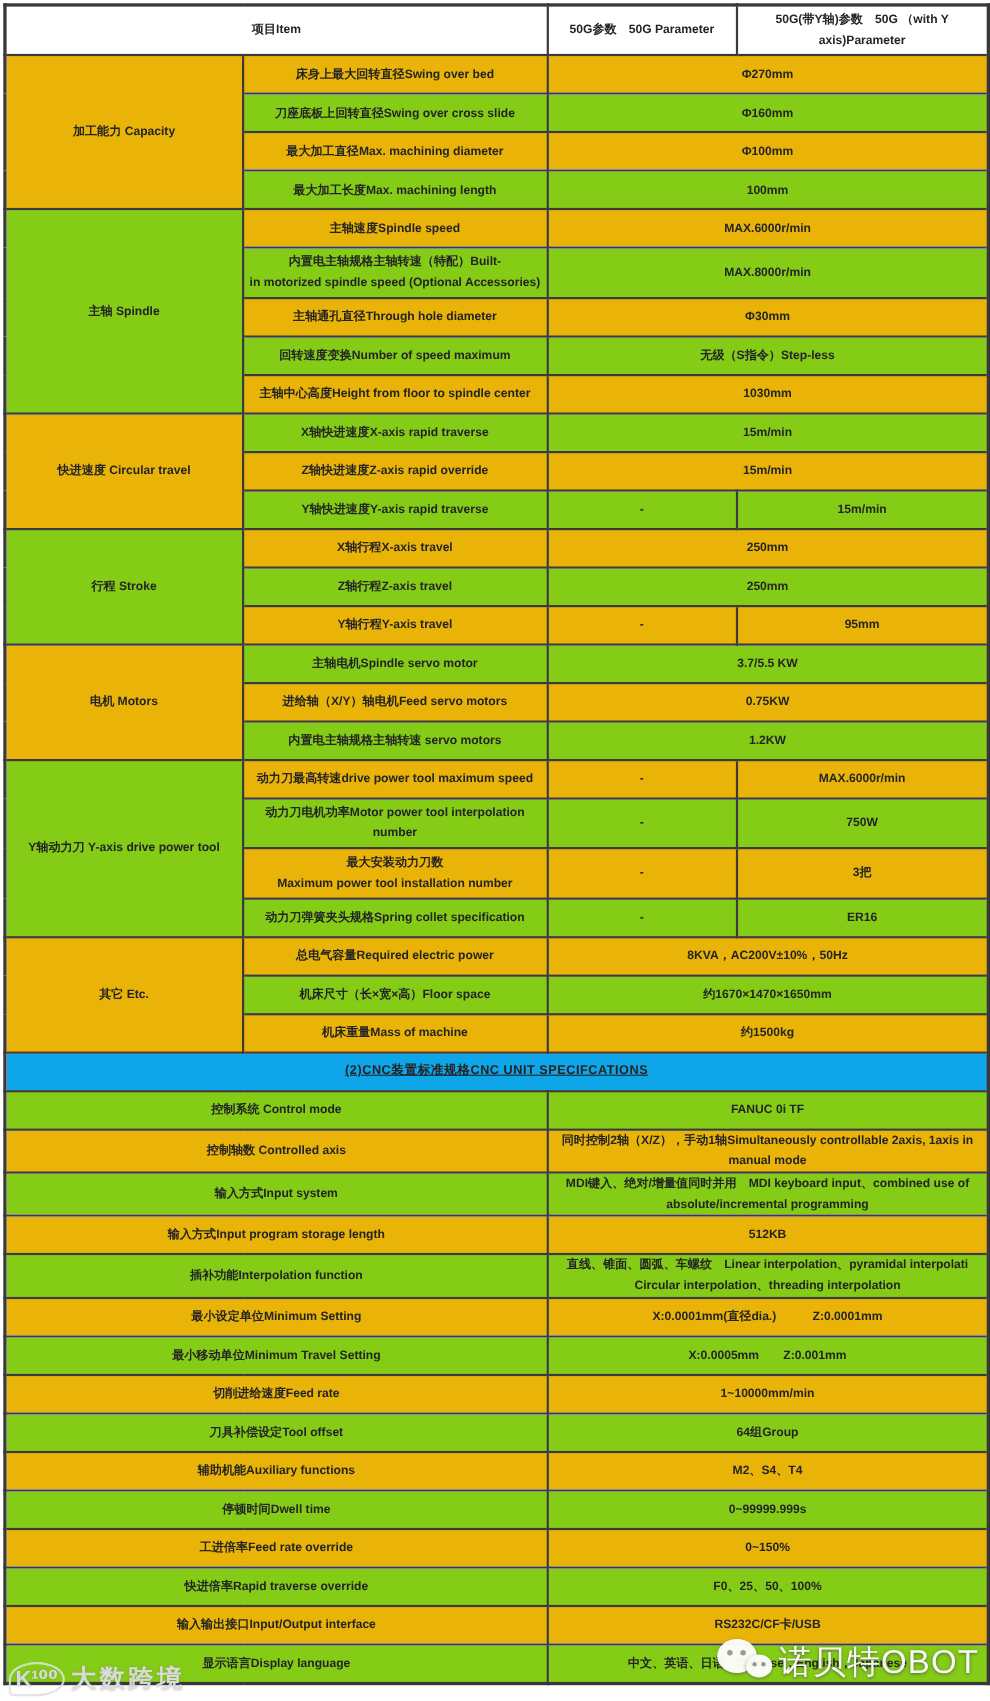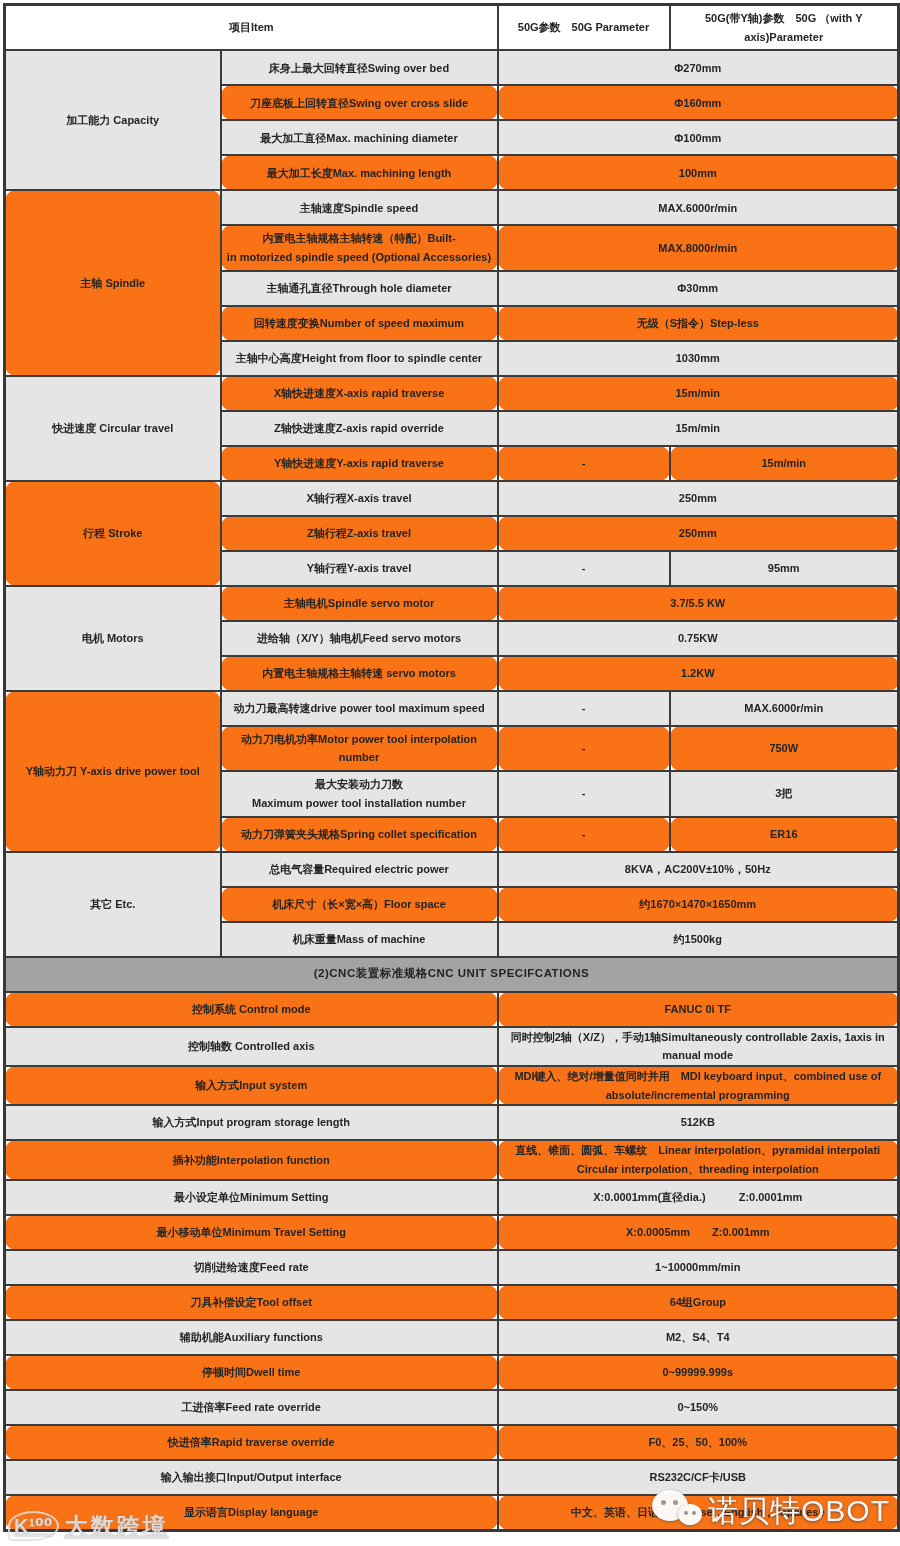--- a/index.html
+++ b/index.html
@@ -9,31 +9,31 @@
   }
   .sheet{position:absolute;left:3px;top:3px;width:894px;}
   table{border-collapse:collapse;width:894px;table-layout:fixed;border:3px solid #383838;}
   td{
     border:2px solid #3b3b3b;
     font-weight:bold;font-size:11px;color:#242424;
     text-align:center;vertical-align:middle;
     padding:3px 5px;height:27px;line-height:1.7;
     overflow:hidden;
   }
-  td.g{background:#e5e5e5;margin-top:46px;}
-  td.w{background:#f97316;border-radius:11px;}
+  td.g{background:#eab308;margin-top:46px;}
+  td.w{background:#84cc16;}
   td.hdr{background:#ffffff;font-size:11px;}
   td.item{white-space:pre-line;}
-  td.cnc-title{background:#a3a3a3;font-size:11.5px;letter-spacing:.5px;}
+  td.cnc-title{background:#0ea5e9;font-size:11.5px;letter-spacing:.5px;text-decoration:underline;}
   td.cncval{padding:0 2px;}
   
   .wm-left{
-    position:absolute;left:8px;bottom:4px;display:flex;align-items:flex-start;gap:6px;
+    position:absolute;left:8px;bottom:4px;display:flex;align-items:flex-end;gap:6px;
     color:rgba(225,225,225,.92);font-weight:bold;font-size:23px;letter-spacing:3px;
-    text-shadow:0 0 2px rgba(120,120,120,.6);pointer-events:none;text-decoration:underline;
+    text-shadow:0 0 2px rgba(120,120,120,.6);pointer-events:none;
   }
   .wm-left-logo{font-size:20px;letter-spacing:0;border:2px solid rgba(225,225,225,.85);
     border-radius:50% 50% 50% 4px;padding:1px 4px;}
   .wm-right{
     position:absolute;right:10px;bottom:12px;display:flex;align-items:center;gap:4px;
     color:rgba(255,255,255,.95);font-weight:normal;font-size:30px;letter-spacing:1px;
     text-shadow:0 1px 3px rgba(70,70,70,.8);pointer-events:none;
   }
   .wechat-icon{position:relative;width:54px;height:46px;opacity:.95;flex:0 0 auto;}
   .bub-big{position:absolute;left:2px;top:2px;width:36px;height:31px;background:#fff;

